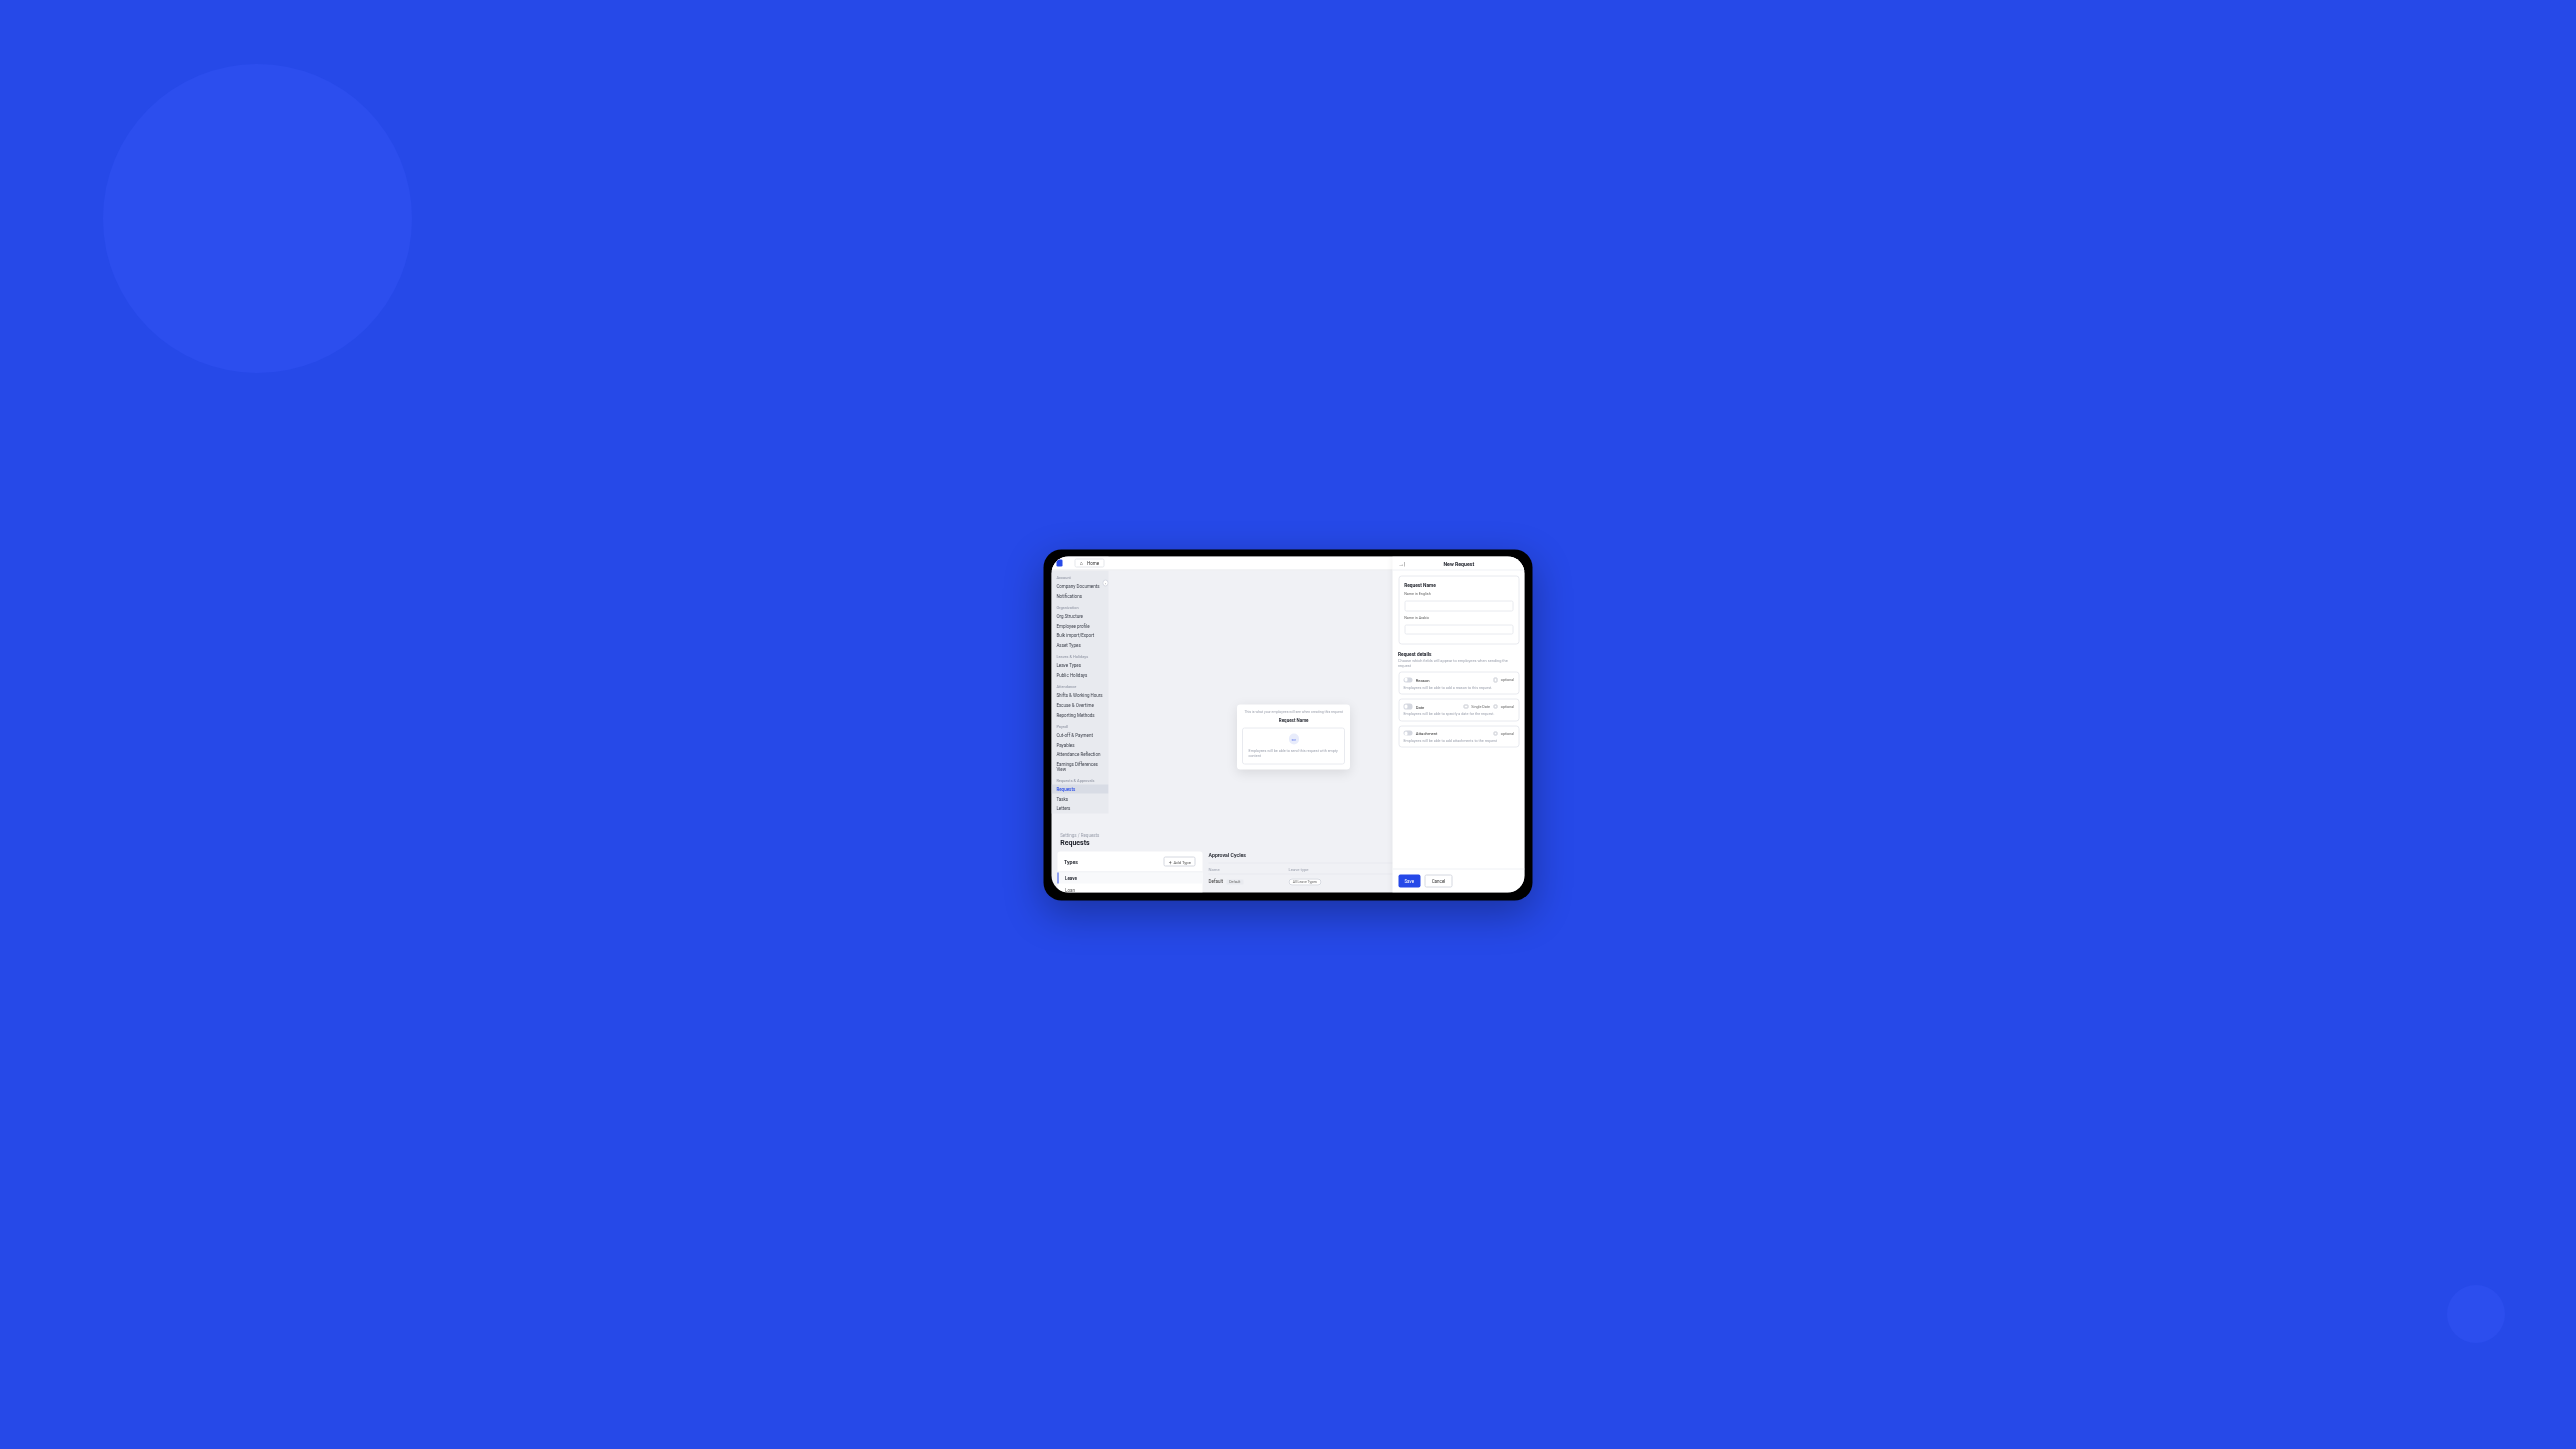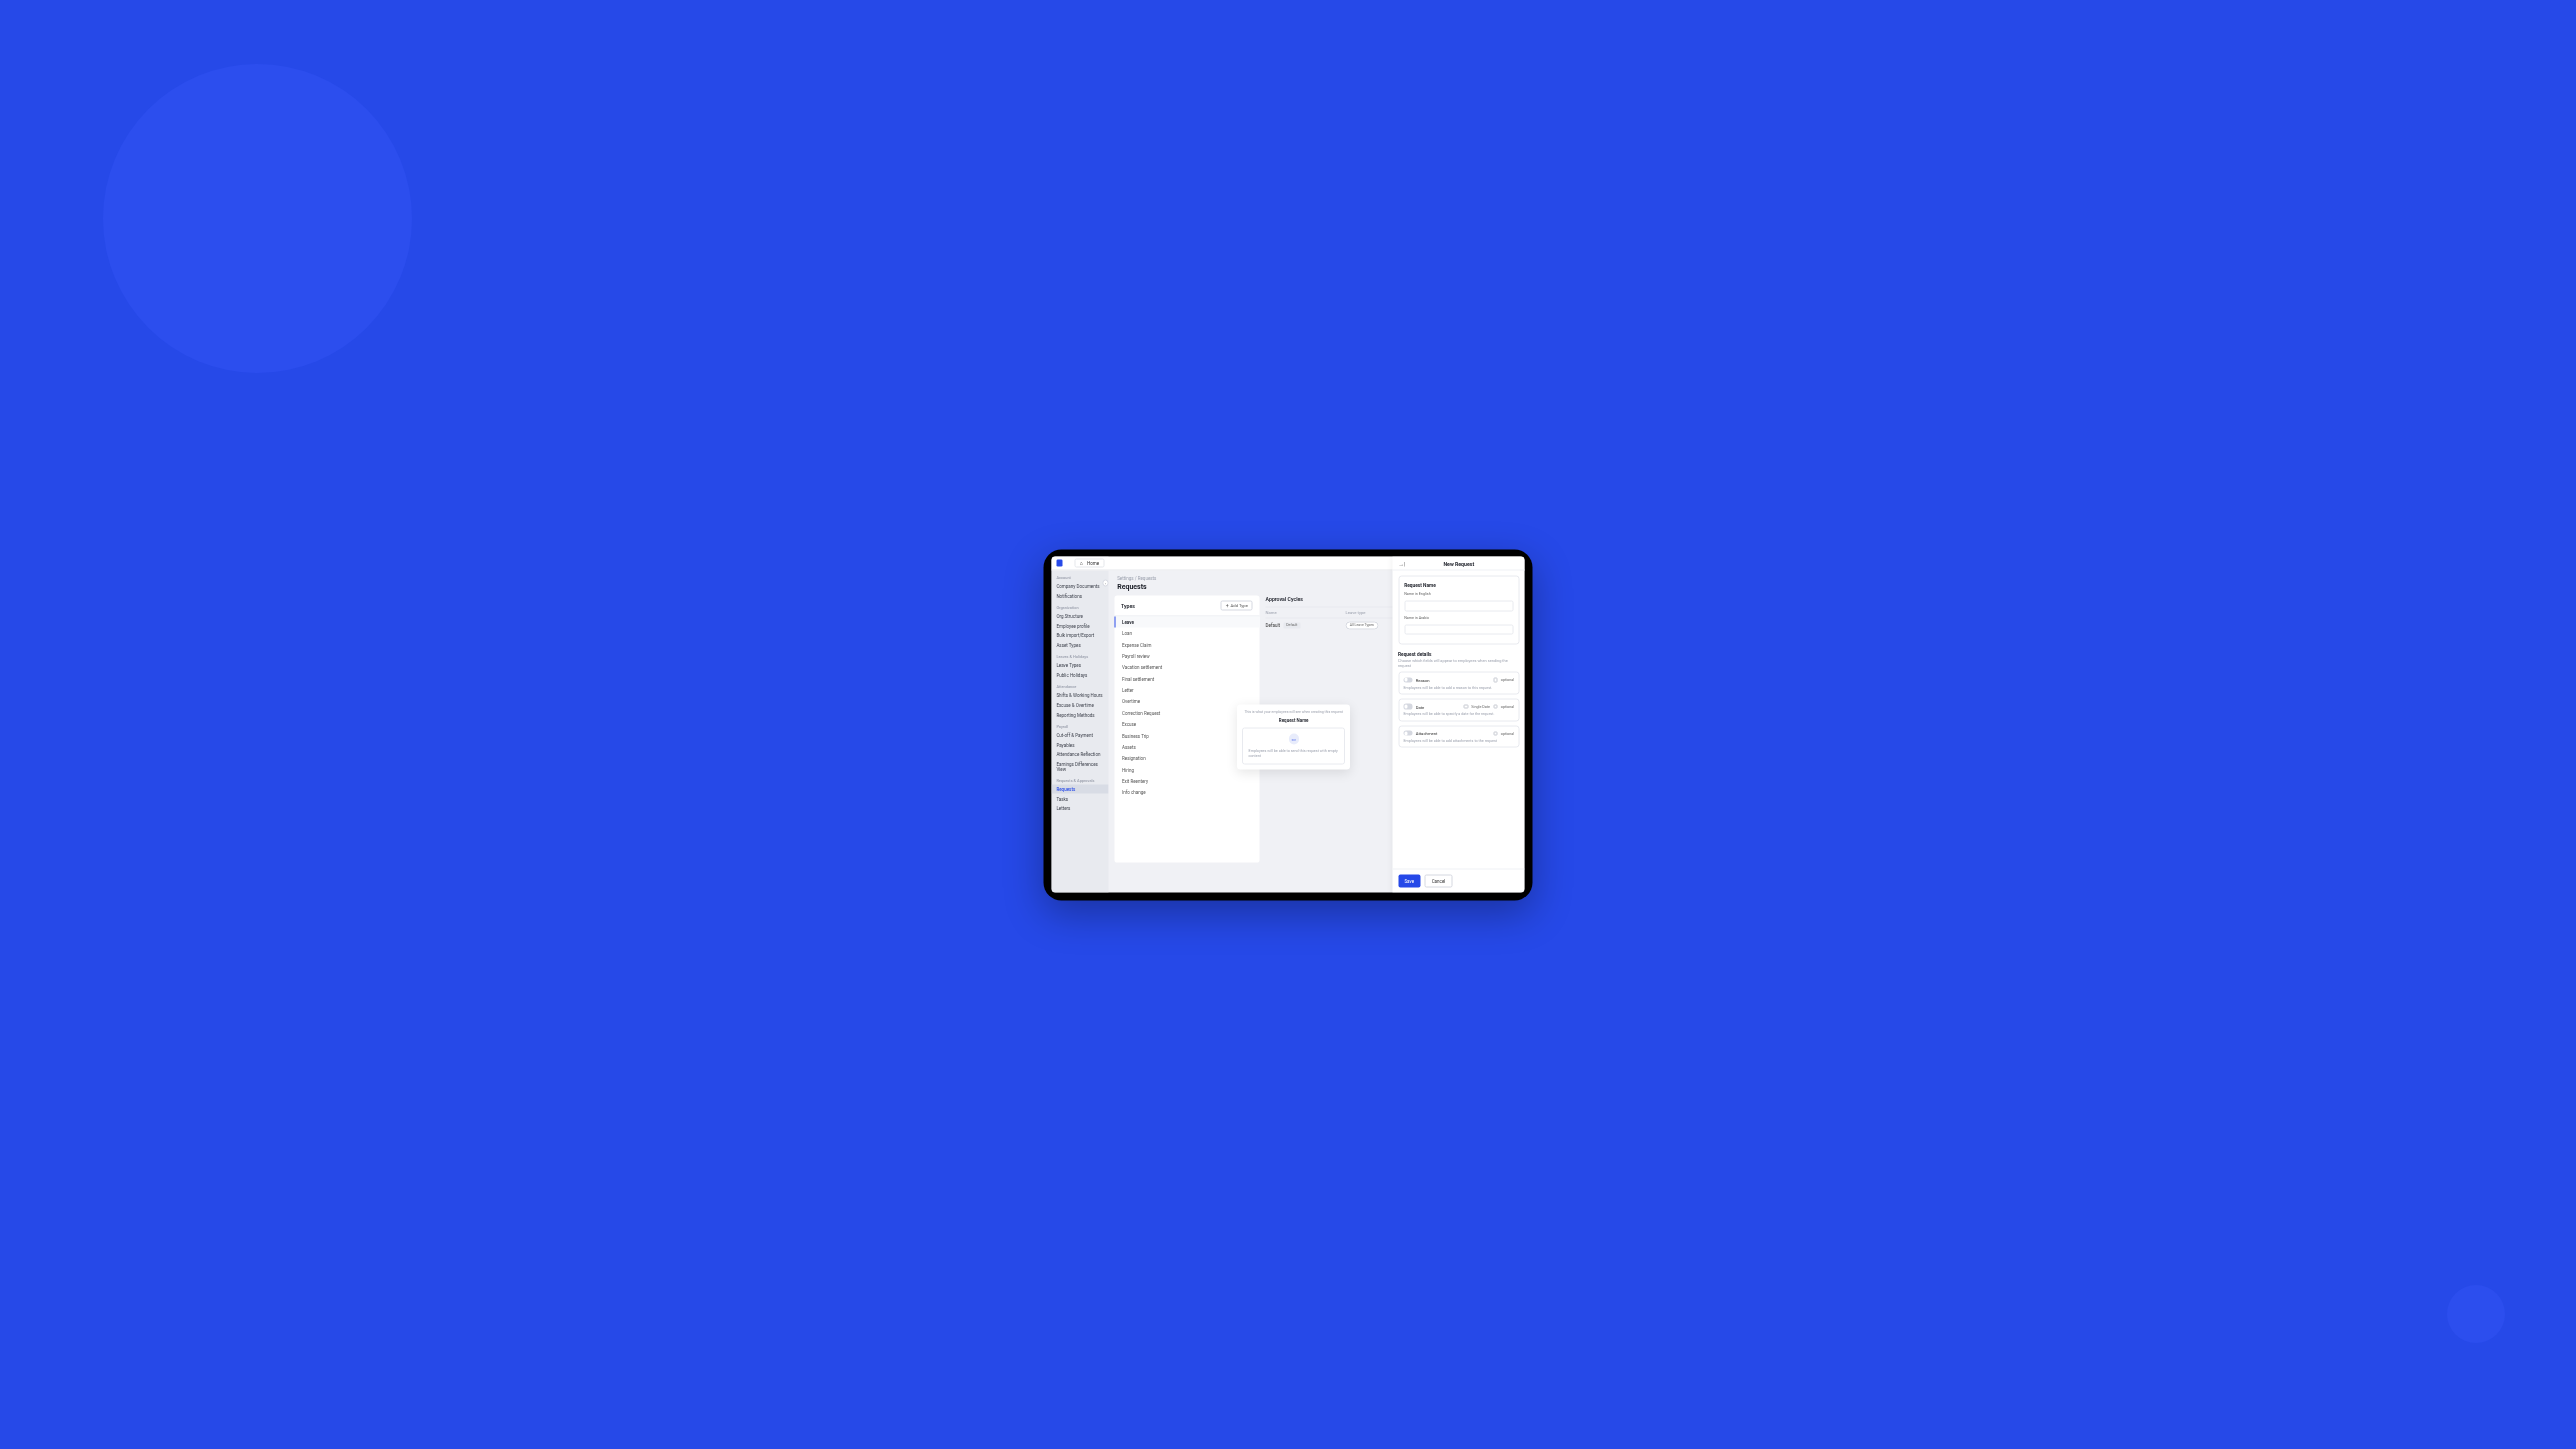--- a/index.html
+++ b/index.html
@@ -1,20 +1,20 @@
 <!DOCTYPE html>
 <html style="font-size:10.3px"><head>
 <meta charset="utf-8">
 <style>
 *{box-sizing:border-box;margin:0;padding:0;font-family:-apple-system,BlinkMacSystemFont,"Segoe UI",Roboto,sans-serif;}
 body{background:#2649e8;width:100vw;height:100vh;overflow:hidden;position:relative;}
 .bg-circle-large{position:absolute;width:309px;height:309px;border-radius:50%;background:#2c4eee;left:103px;top:64px;}
 .bg-circle-small{position:absolute;width:58px;height:58px;border-radius:50%;background:#2c4eee;right:71px;bottom:106px;}
 .tablet{position:absolute;left:50%;top:50%;transform:translate(-50%,-50%);width:489px;height:351px;background:#000;border-radius:18px;padding:7.7px;box-shadow:0 13px 39px rgba(0,0,0,0.3);}
-.screen{width:100%;height:100%;background:#f0f1f5;border-radius:4px;overflow:hidden;display:flex;position:relative;}
+.screen{width:100%;height:100%;background:#f0f1f5;border-radius:17px;overflow:hidden;display:flex;position:relative;flex-direction:column;}
 .topbar{position:absolute;top:0;left:0;right:0;height:14px;background:#fff;border-bottom:0.6px solid #e5e7eb;display:flex;align-items:center;padding:0 5.2px;z-index:2;}
 .logo-mark{width:6.4px;height:6.4px;background:#2649e8;border-radius:1.3px;}
 .home-btn{margin-left:11.6px;display:flex;align-items:center;gap:2.6px;font-size:4.5px;color:#333;padding:1.3px 4.5px;border:0.6px solid #e5e7eb;border-radius:1.9px;cursor:pointer;}
 .home-icon{width:4.5px;height:4.5px;display:inline-block;}
 .home-icon::before{content:"⌂";font-size:5.2px;line-height:4.5px;}
 .sidebar{width:57px;background:#e8eaef;padding-top:14px;overflow:hidden;position:relative;}
 .collapse-btn{position:absolute;right:-0.6px;top:23px;width:6.4px;height:6.4px;background:#fff;border:0.6px solid #d5d8e0;border-radius:50%;display:flex;align-items:center;justify-content:center;font-size:3.9px;color:#666;cursor:pointer;z-index:3;}
 .section-label{font-size:3.9px;color:#9ca1ae;padding:3.9px 5.2px 1.9px;font-weight:500;}
 .nav-item{font-size:4.5px;color:#3b3f4a;padding:2.3px 5.2px;cursor:pointer;}
 .nav-item.active{background:#d8dce5;color:#2649e8;font-weight:500;}

